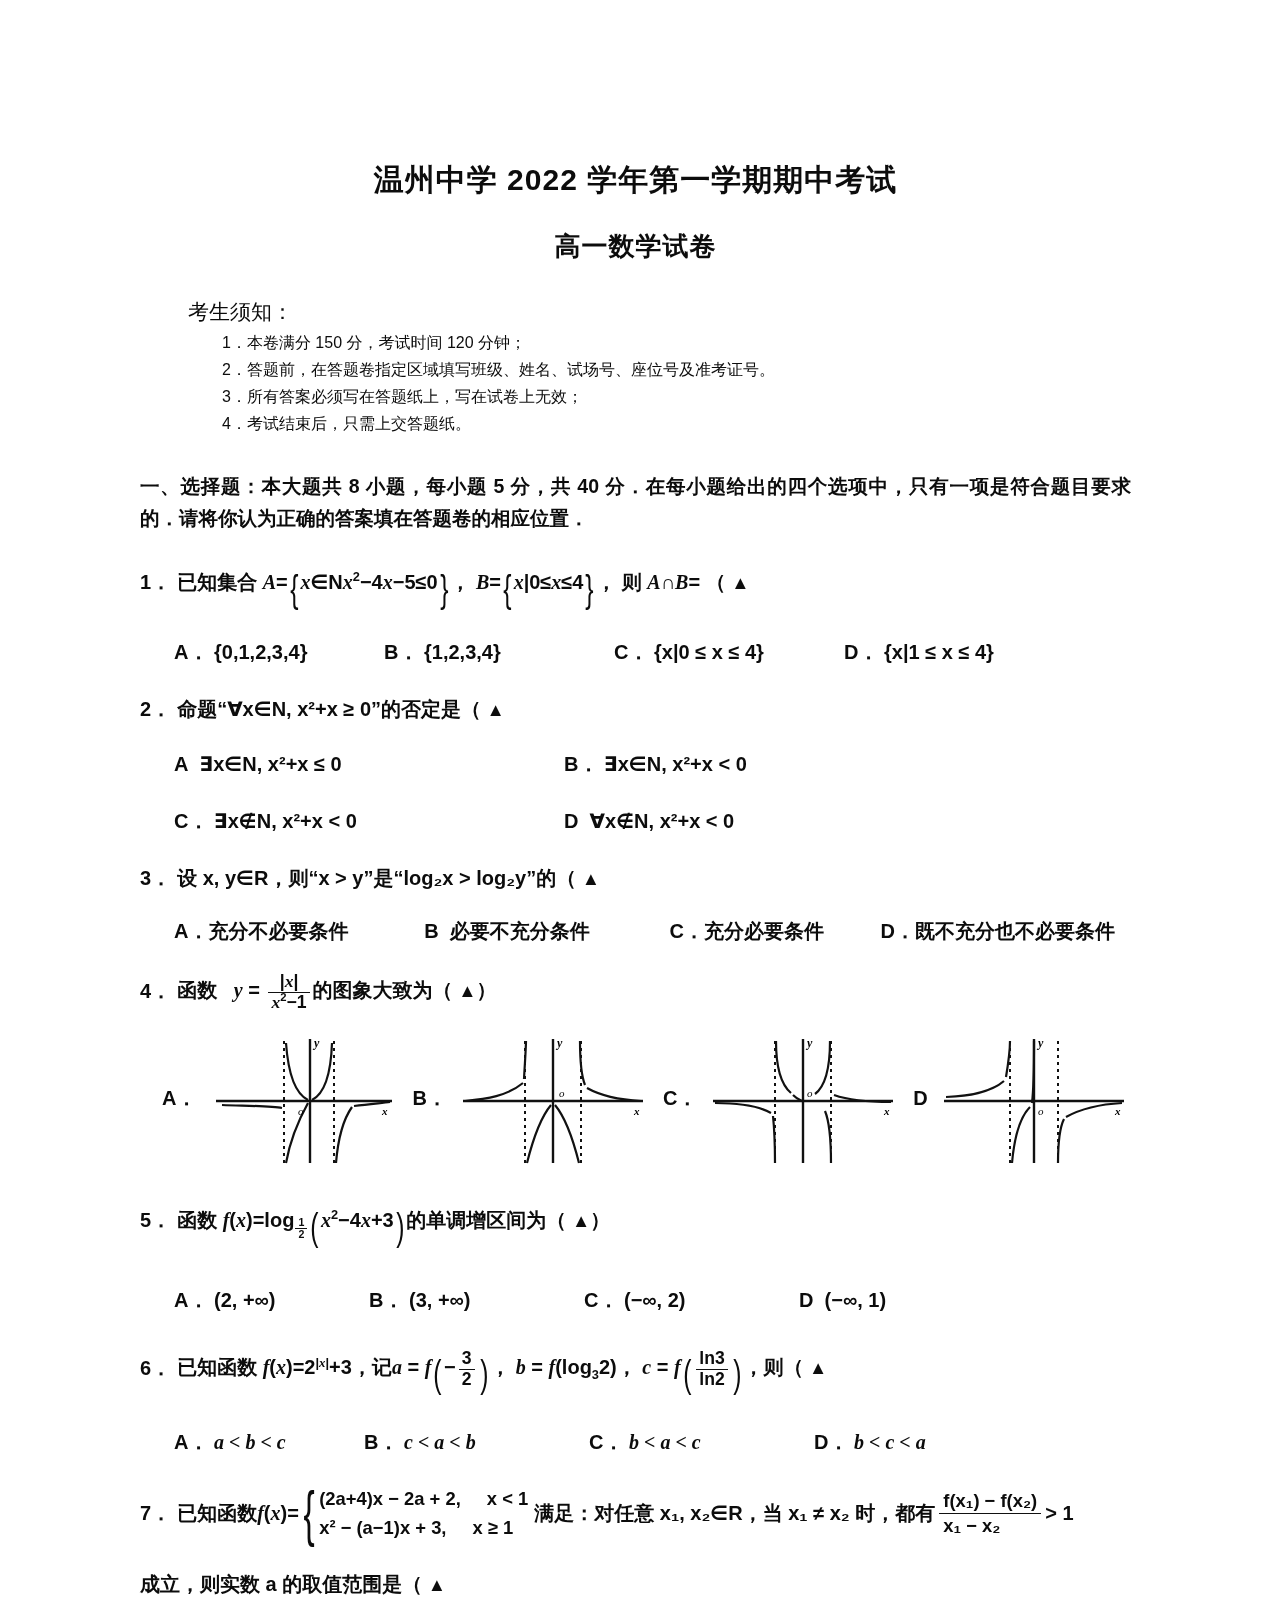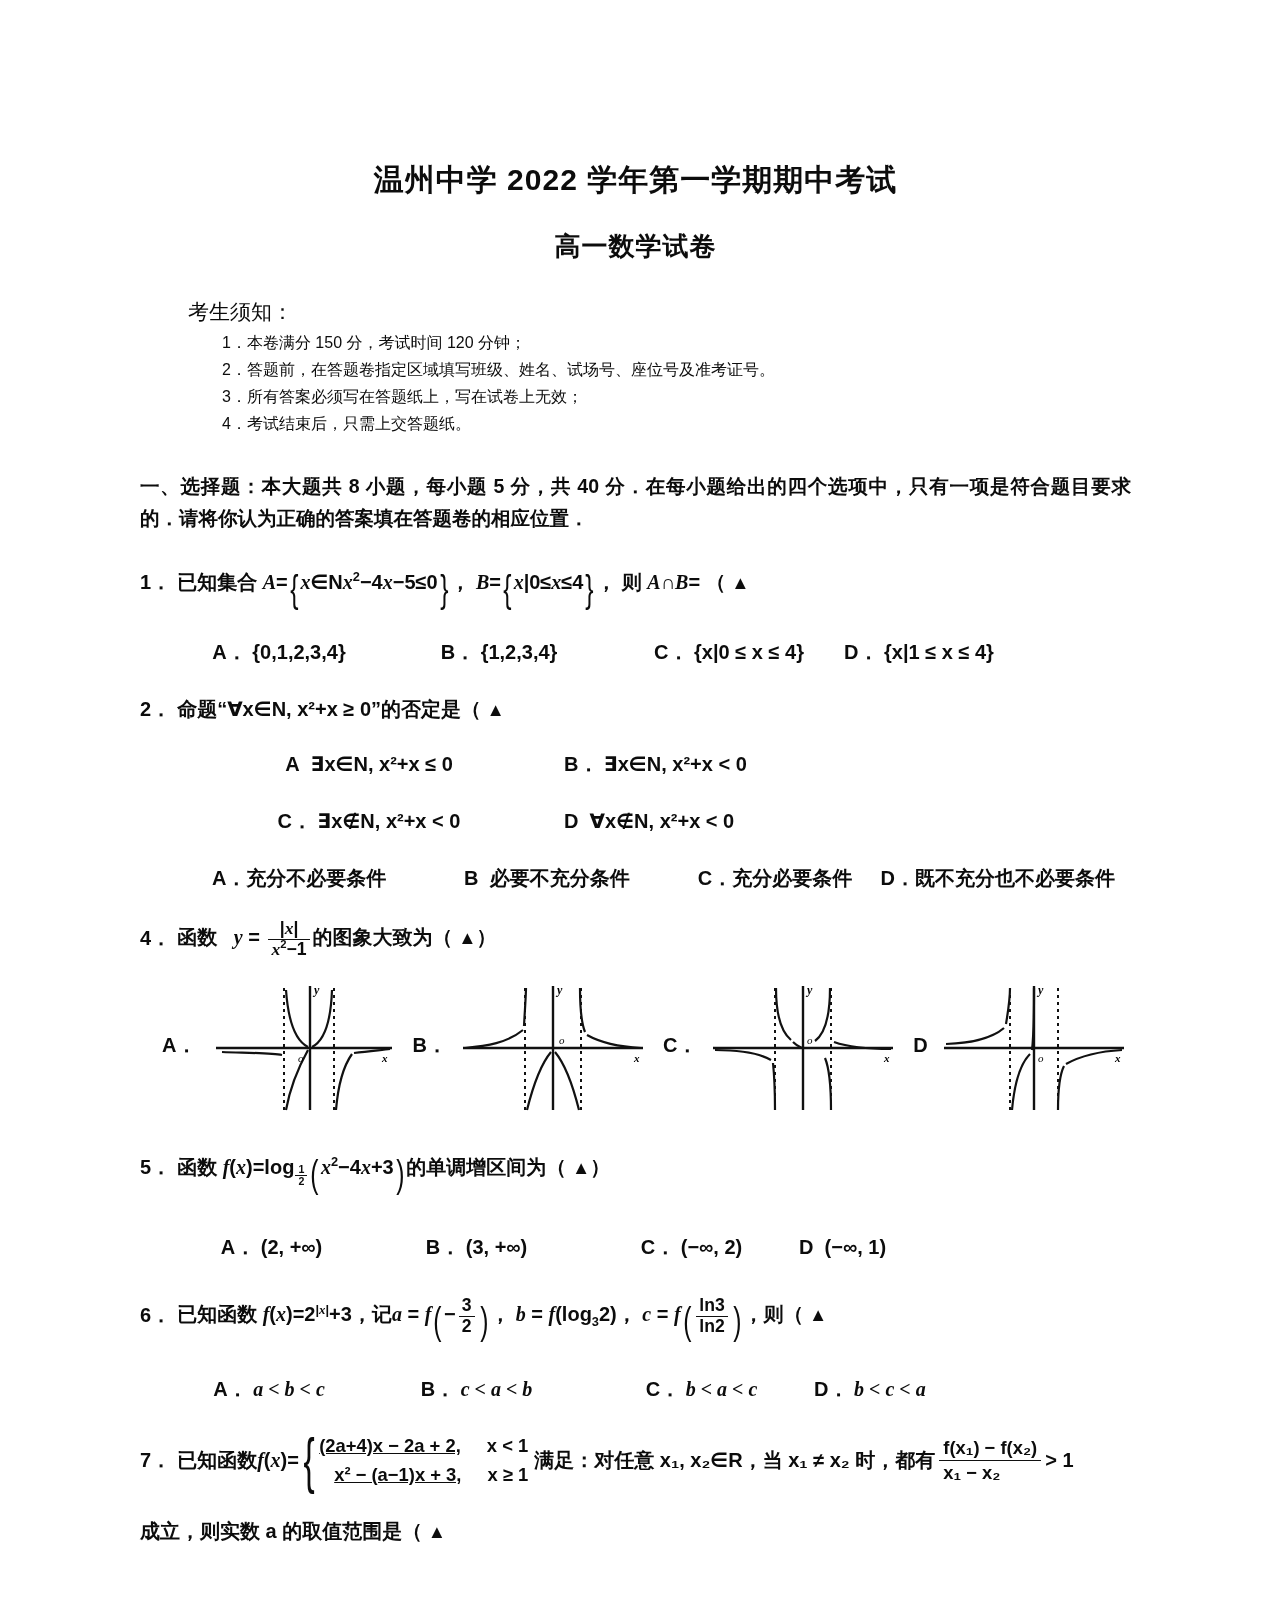--- a/index.html
+++ b/index.html
@@ -40,21 +40,21 @@
     font-size:19.5px;
     font-weight:bold;
     font-family:"Liberation Sans","DejaVu Sans",sans-serif;
     line-height:1.6;
     text-align:justify;
   }
 
   .q { margin-top:24px; font-size:20px; line-height:1.65; }
   .q-stem { font-weight:bold; font-family:"Liberation Sans","DejaVu Sans",sans-serif; display:block; }
   .q-num { margin-right:6px; }
-  .opts { margin:16px 16px 0 34px; font-size:20px; display:flex;text-align:center; }
+  .opts { margin:16px 16px 0 34px; font-size:20px; display:flex; }
   .opts > span { font-weight:bold; font-family:"Liberation Sans","DejaVu Sans",sans-serif; }
   .opt { white-space:nowrap; }
 
   .mi { font-family:"Liberation Serif","DejaVu Serif",serif; font-style:italic; }
   sup { font-size:0.64em; vertical-align:super; line-height:0; }
   sub { font-size:0.64em; vertical-align:sub; line-height:0; }
 
   .frac { display:inline-block; vertical-align:middle; text-align:center;
           font-size:0.88em; line-height:1.12; margin:0 3px; }
   .frac .num { display:block; border-bottom:1.6px solid #111; padding:0 3px; }
@@ -65,21 +65,21 @@
   .tri { font-size:0.92em; letter-spacing:0; }
 
   .graphs { display:flex; align-items:flex-start; margin:18px 0 0 22px; gap:10px; }
   .graph-item { display:flex; align-items:center; }
   .graph-label { font-weight:bold; font-size:20px;
                  font-family:"Liberation Sans","DejaVu Sans",sans-serif; margin-right:6px; }
 
   .piece { display:inline-flex; align-items:center; vertical-align:middle; }
   .brace { font-size:3.05em; font-weight:300; display:inline-block;
            transform:scaleX(0.55); line-height:0.85; }
-  .piece-rows { display:inline-block; font-size:0.92em; line-height:1.55; text-align:right;text-decoration:underline; }
+  .piece-rows { display:inline-block; font-size:0.92em; line-height:1.55; text-align:left; }
   .piece-rows .row { white-space:nowrap; }
   .piece-rows .cond { display:inline-block; margin-left:26px; }
 
   .tall-frac { display:inline-block; vertical-align:middle; text-align:left;
                font-size:0.92em; line-height:1.2; margin:0 4px; }
   .tall-frac .num { display:block; border-bottom:1.8px solid #111; padding:0 4px 1px 4px; }
   .tall-frac .den { display:block; padding:1px 4px 0 4px; }
 
   .q7line2 { margin-top:26px; font-weight:bold;
              font-family:"Liberation Sans","DejaVu Sans",sans-serif; font-size:20px; }
@@ -129,20 +129,24 @@
       <span class="opt" style="width:390px"><span>A</span>&nbsp;&nbsp;<span>∃x∈N, x²+x ≤ 0</span></span>
       <span class="opt"><span>B．</span>&nbsp;<span>∃x∈N, x²+x &lt; 0</span></span>
     </div>
     <div class="opts" style="margin-top:24px">
       <span class="opt" style="width:390px"><span>C．</span>&nbsp;<span>∃x∉N, x²+x &lt; 0</span></span>
       <span class="opt"><span>D</span>&nbsp;&nbsp;<span>∀x∉N, x²+x &lt; 0</span></span>
     </div>
   </div>
 
   <div class="q">
+    <span class="q-stem">
+      <span class="q-num">3．</span><span>设 x, y∈R，则“x &gt; y”是“log₂x &gt; log₂y”的（</span>
+      <span class="tri">▲</span>
+    </span>
     <div class="opts" style="margin-top:20px">
       <span class="opt" style="width:255px"><span>A．</span><span>充分不必要条件</span></span>
       <span class="opt" style="width:250px"><span>B</span>&nbsp;&nbsp;<span>必要不充分条件</span></span>
       <span class="opt" style="width:215px"><span>C．</span><span>充分必要条件</span></span>
       <span class="opt"><span>D．</span><span>既不充分也不必要条件</span></span>
     </div>
   </div>
 
   <div class="q">
     <span class="q-stem">

